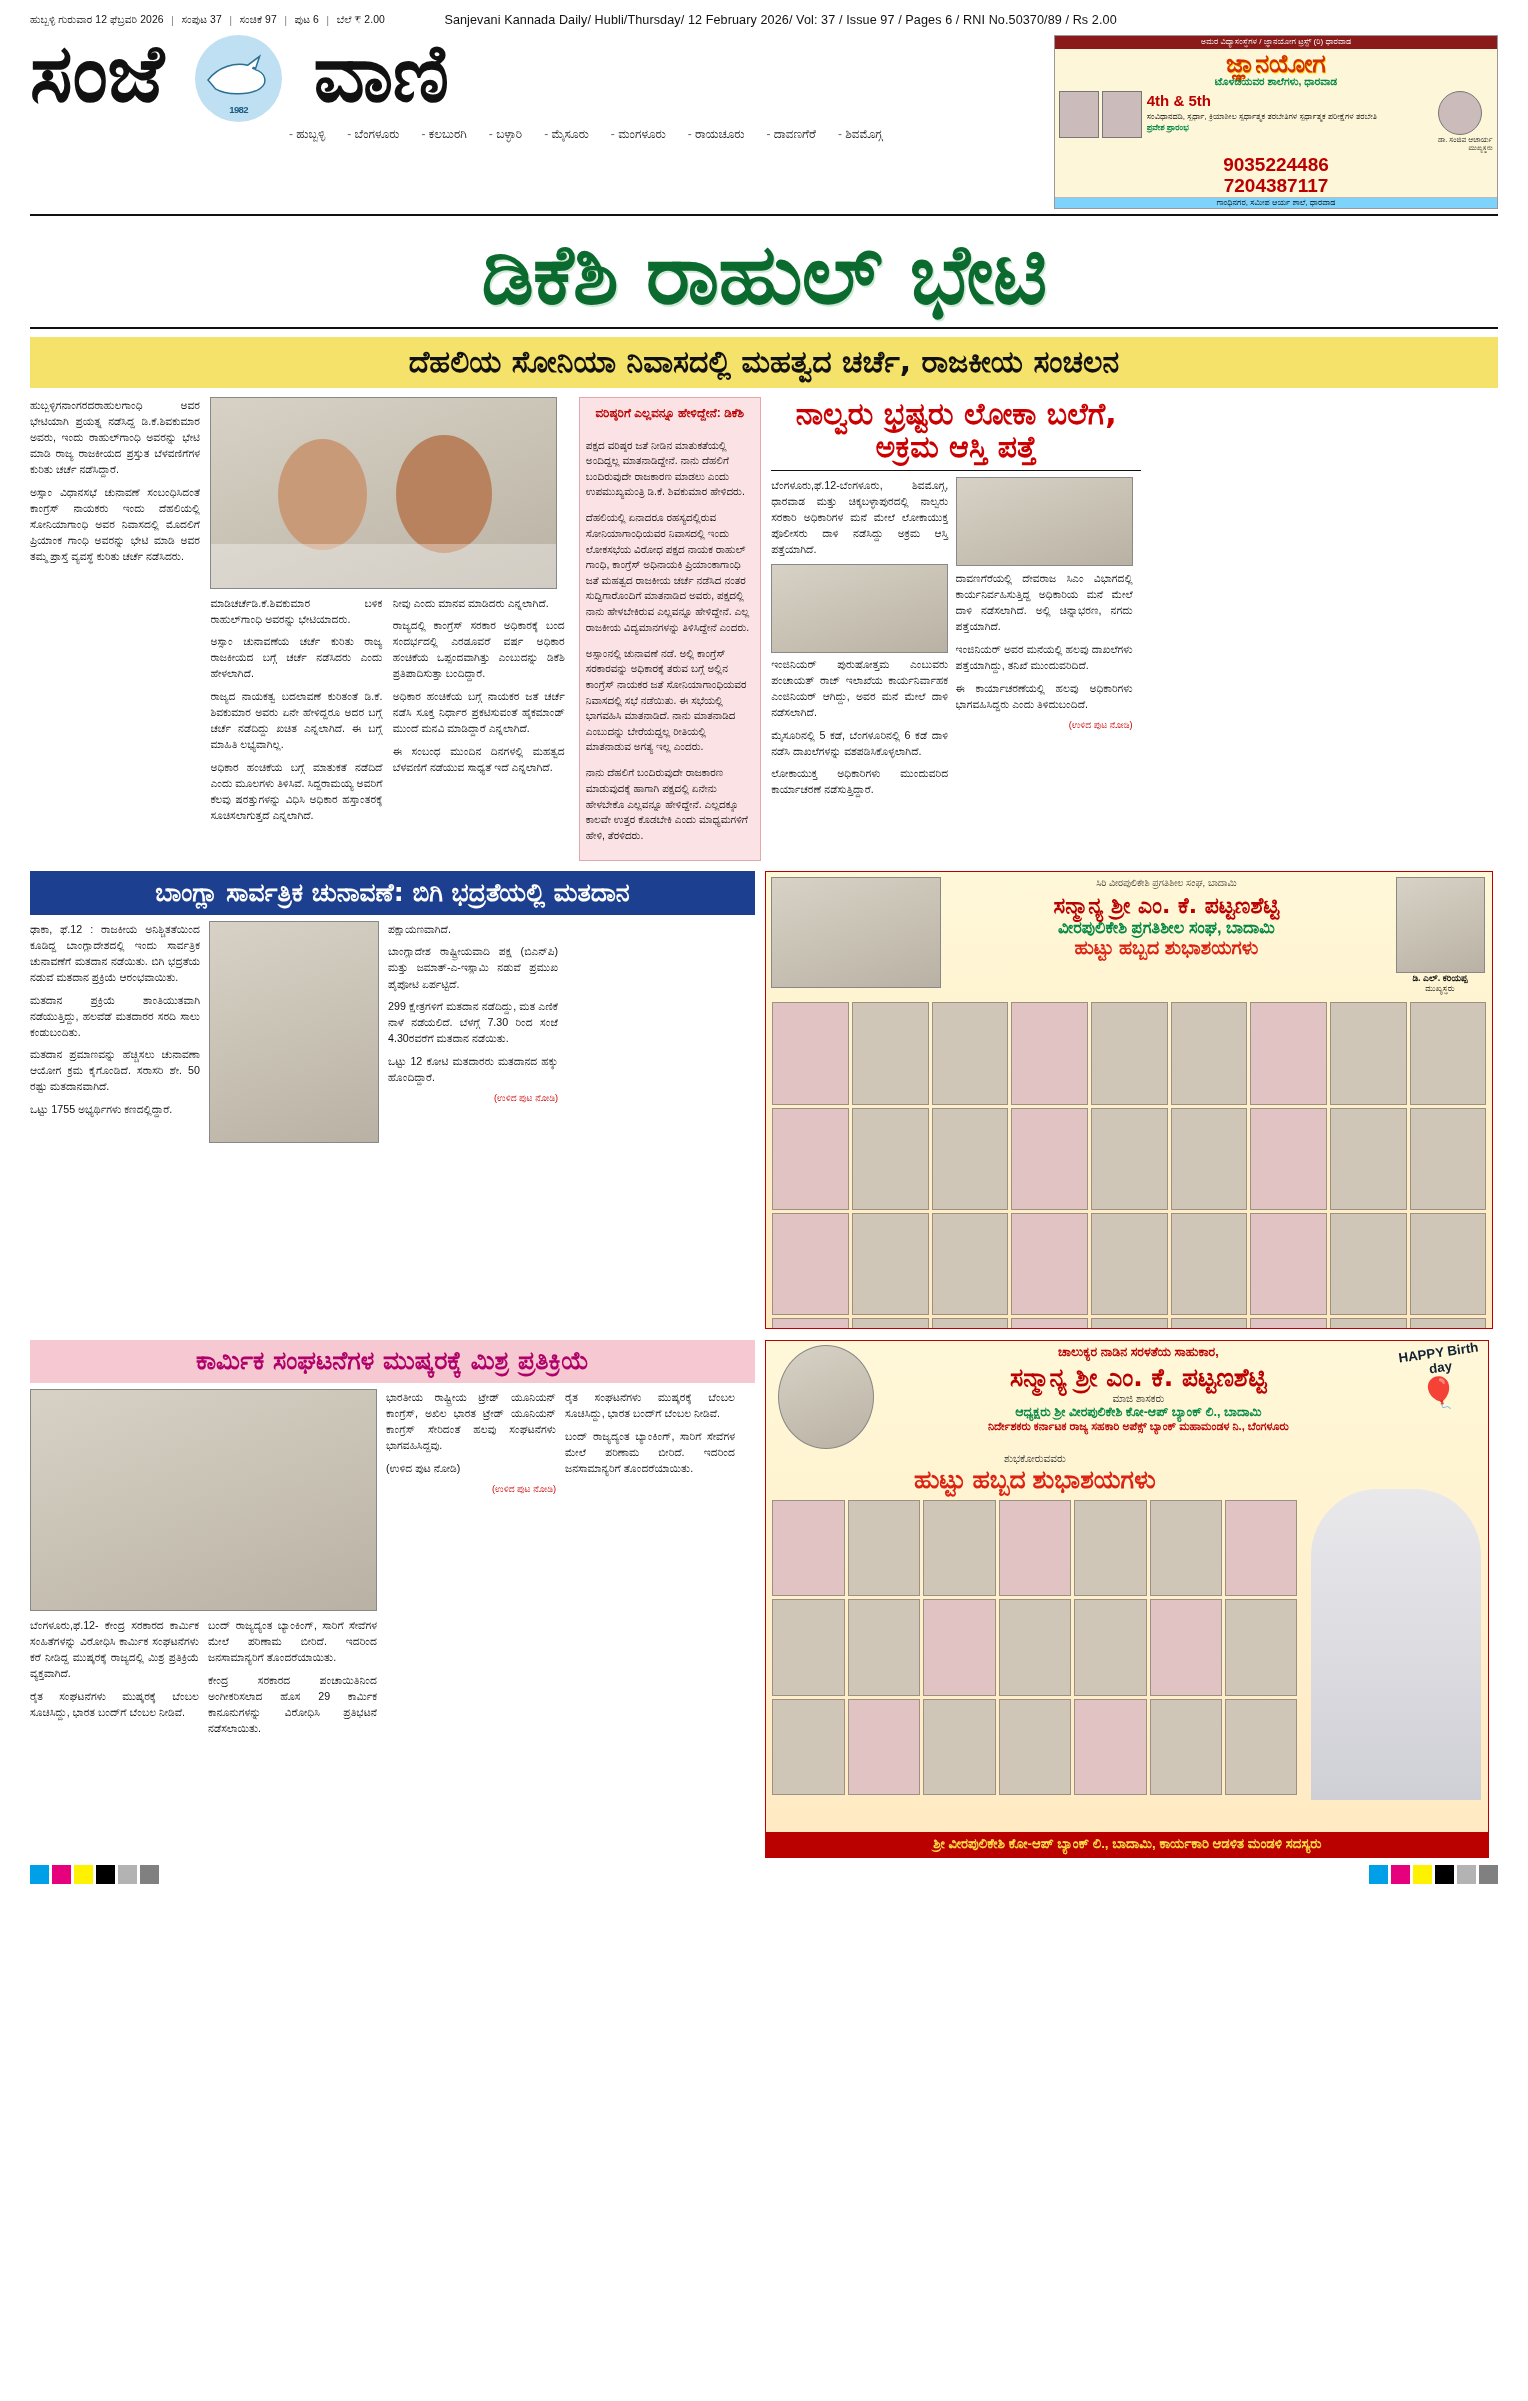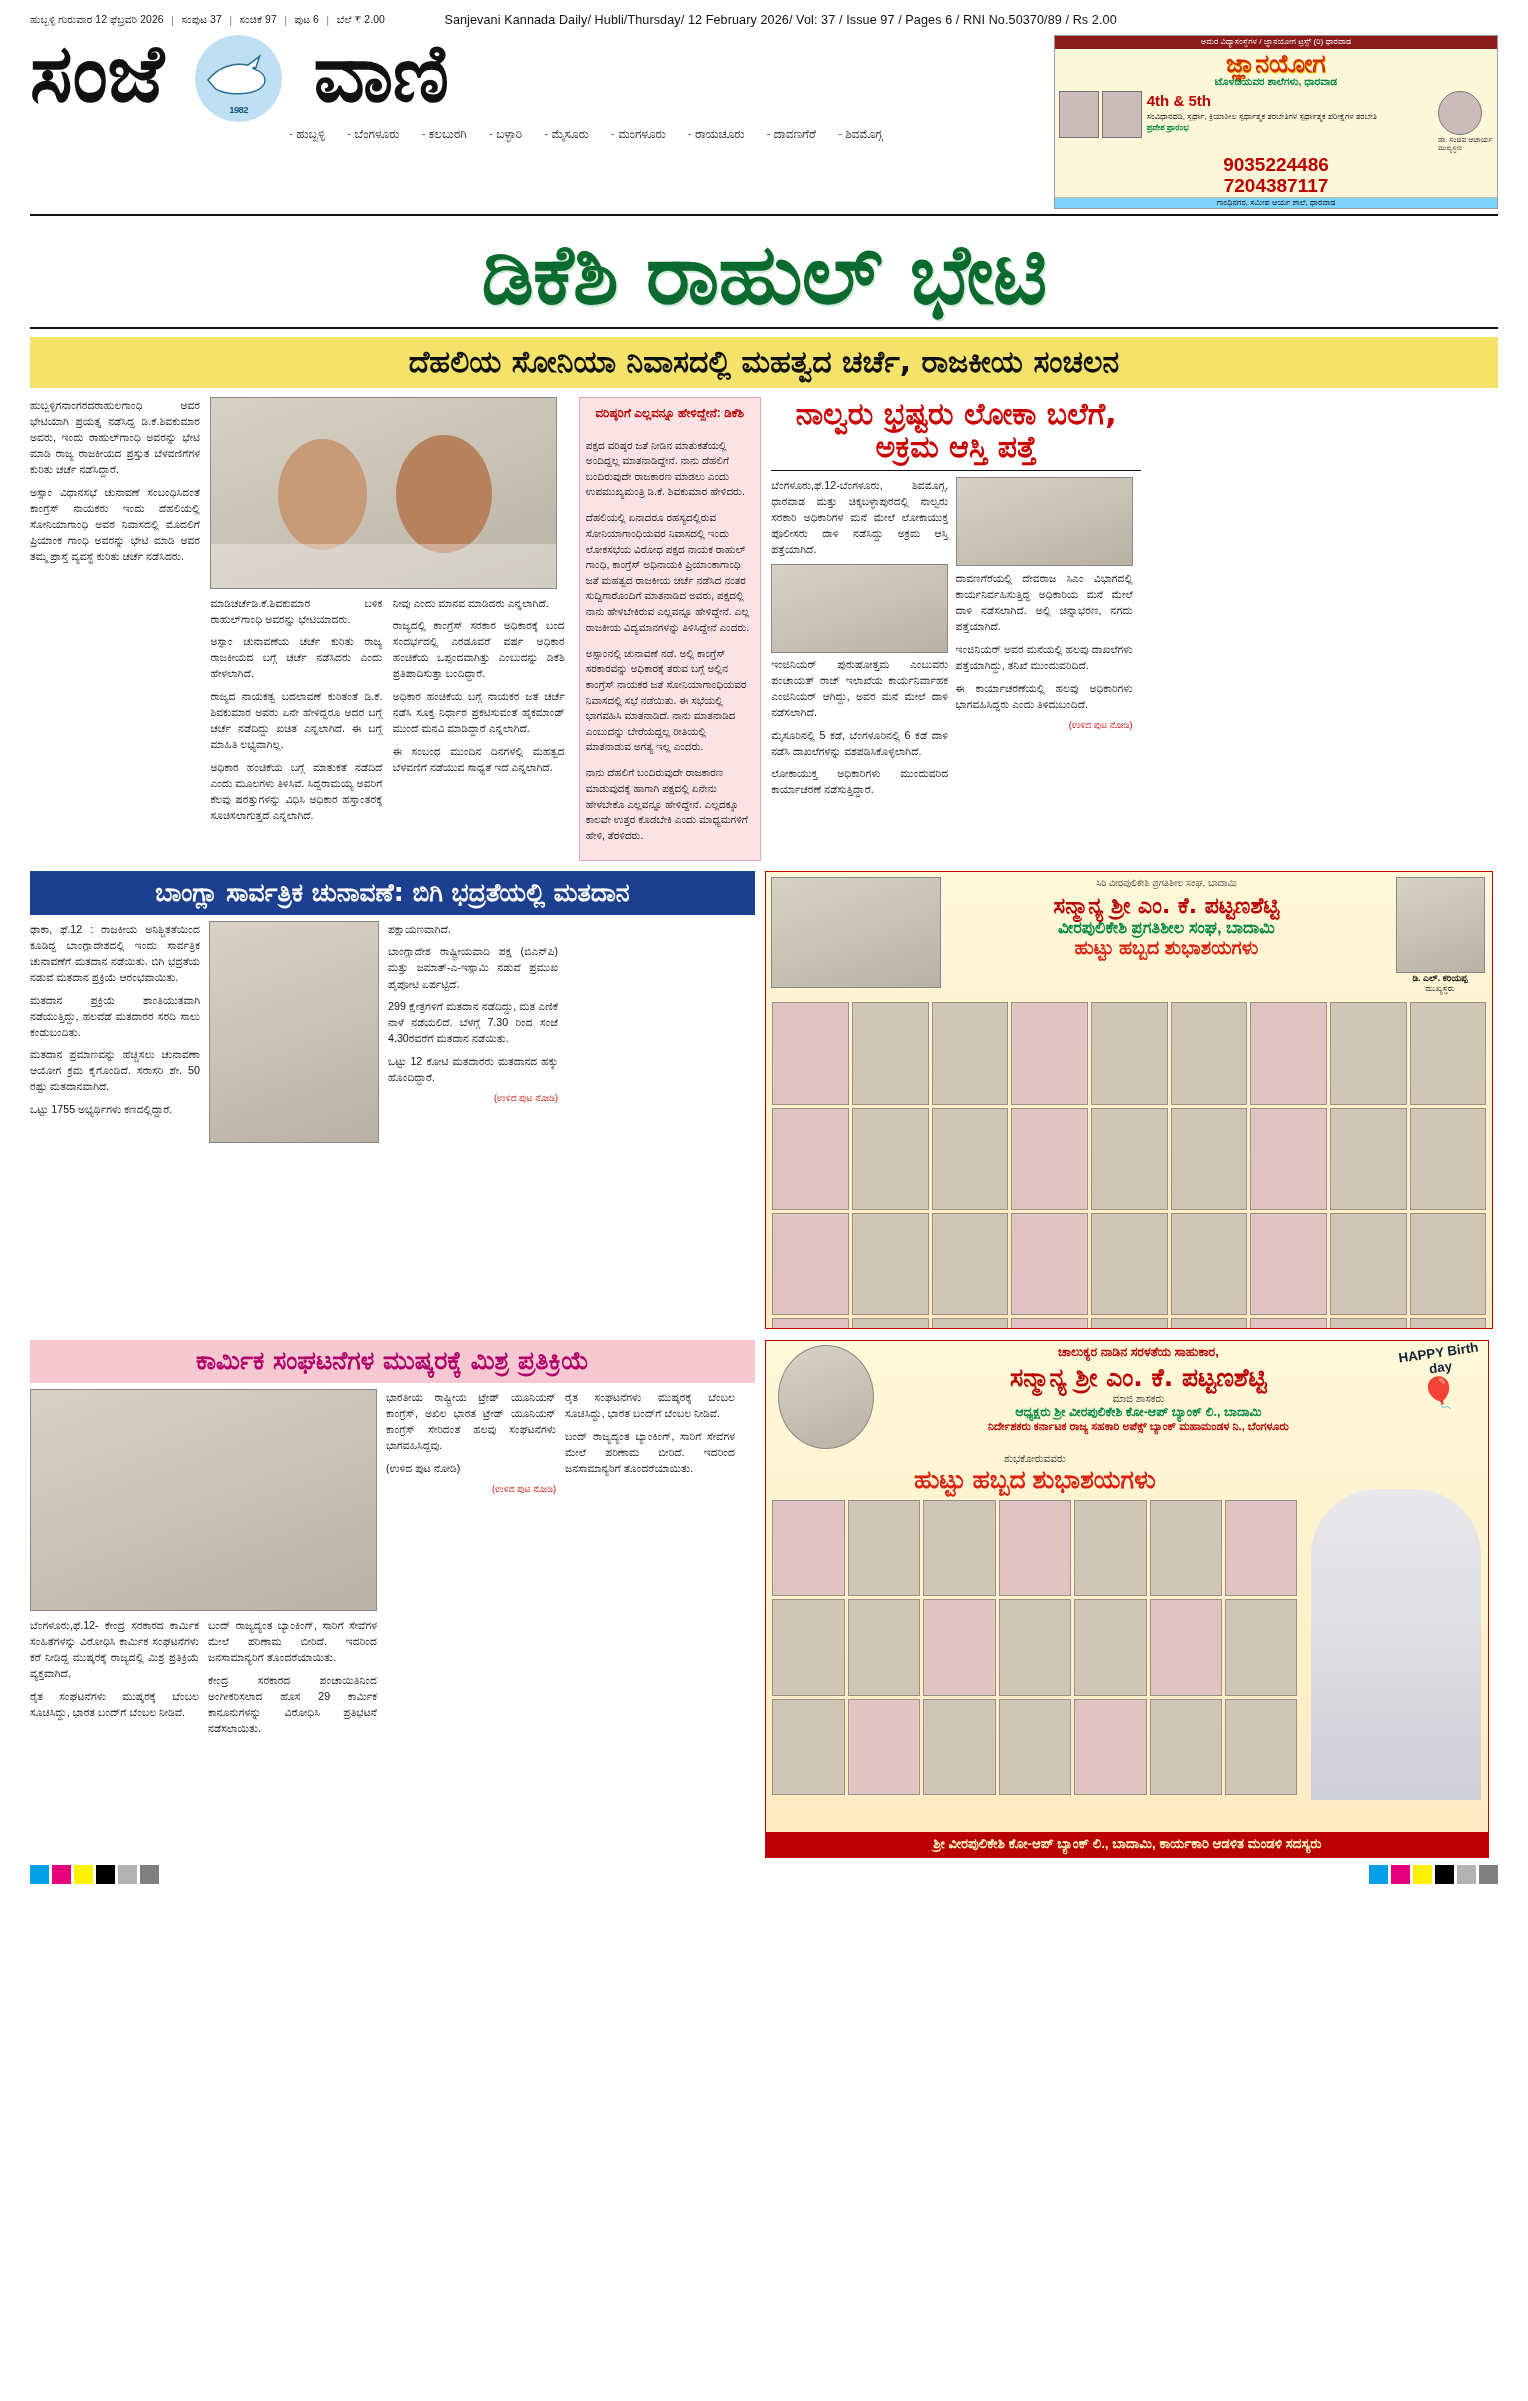--- a/index.html
+++ b/index.html
@@ -178,21 +178,21 @@
     text-align:center; font-weight:bold; color:#b00; font-size:22px; line-height:1.15;
     font-family:"DejaVu Sans", sans-serif; padding-top:4.4px;
   }
   .bigad .adline2 { text-align:center; color:#084; font-weight:bold; font-size:16.3px; }
   .bigad .wish {
     text-align:center; color:#d21; font-weight:bold; font-size:19px;
   }
   .grid-faces { display:grid; gap:3px; padding:4.4px 6px; }
   .face-cell { background:#cfc6b8; border:0.7px solid #9b9183; aspect-ratio: 3/4; }
   .face-cell.pink { background:#e2c3c3; }
-  .ad-footer { background:#b00; color:#fef9c3; text-align:center; font-size:15px; font-weight:bold; padding:4.4px; }
+  .ad-footer { background:#b00; color:#fde047; text-align:center; font-size:15px; font-weight:bold; padding:4.4px; }
 
   .cmyk { display:flex; gap:3px; padding: 7.4px 30px 12px 30px; }
   .cmyk .sw { width:19px; height:19px; }
   .cmyk-right { margin-left:auto; display:flex; gap:3px; }
   .man { position:absolute; bottom:0; right:7.4px; width:170px; height:311px;
          background:linear-gradient(180deg,#e9e9ec,#cfcfd6); border-radius:67px 67px 0 0; }
 </style>
 </head>
 <body>
 
@@ -244,21 +244,21 @@
       <div class="adbody">
         <div style="display:flex;gap:3px;align-items:flex-start;">
           <div class="adphoto"></div>
           <div class="adphoto"></div>
         </div>
         <div class="adcol">
           <div style="font-weight:bold;color:#b00;font-size:15px;">4th &amp; 5th</div>
           <div>ಸಂವಿಧಾನದಡಿ, ಸ್ಪರ್ಧಾ, ಕ್ರಿಯಾಶೀಲ ಸ್ಪರ್ಧಾತ್ಮಕ ತರಬೇತಿಗಳ ಸ್ಪರ್ಧಾತ್ಮಕ ಪರೀಕ್ಷೆಗಳ ತರಬೇತಿ</div>
           <div style="color:#084;font-weight:bold;">ಪ್ರವೇಶ ಪ್ರಾರಂಭ</div>
         </div>
-        <div style="text-align:left;margin-left:48px;">
+        <div style="text-align:right;margin-left:48px;">
           <div class="adphoto round"></div>
           <div style="font-size:7.4px;">ಡಾ. ಸಂಜಿವ ಆಚಾರ್ಯ</div>
           <div style="font-size:6.7px;">ಮುಖ್ಯಸ್ಥರು</div>
         </div>
       </div>
       <div class="adphones">
         <div>9035224486</div>
         <div>7204387117</div>
       </div>
       <div class="adfoot">ಗಾಂಧಿನಗರ, ಸಮೀಪ ಆರ್ಯ ಶಾಲೆ, ಧಾರವಾಡ</div>

